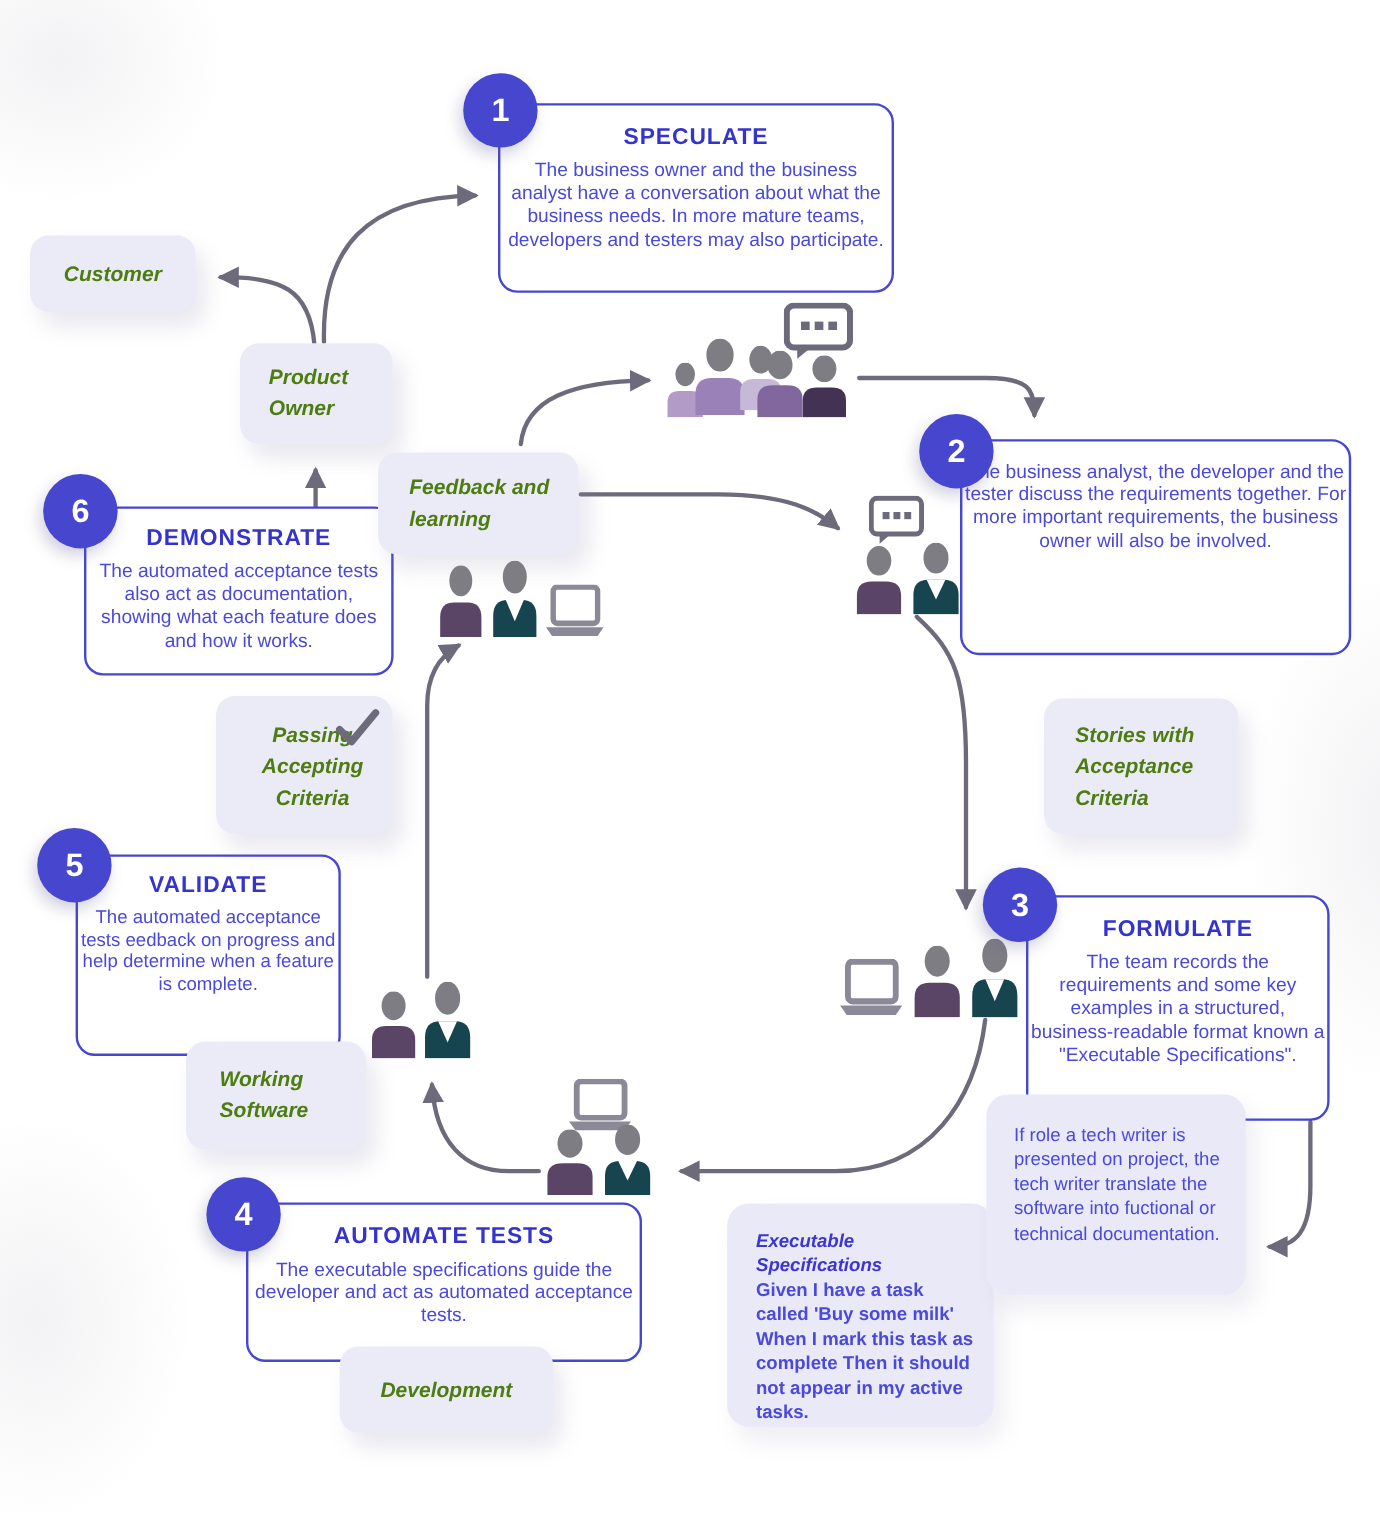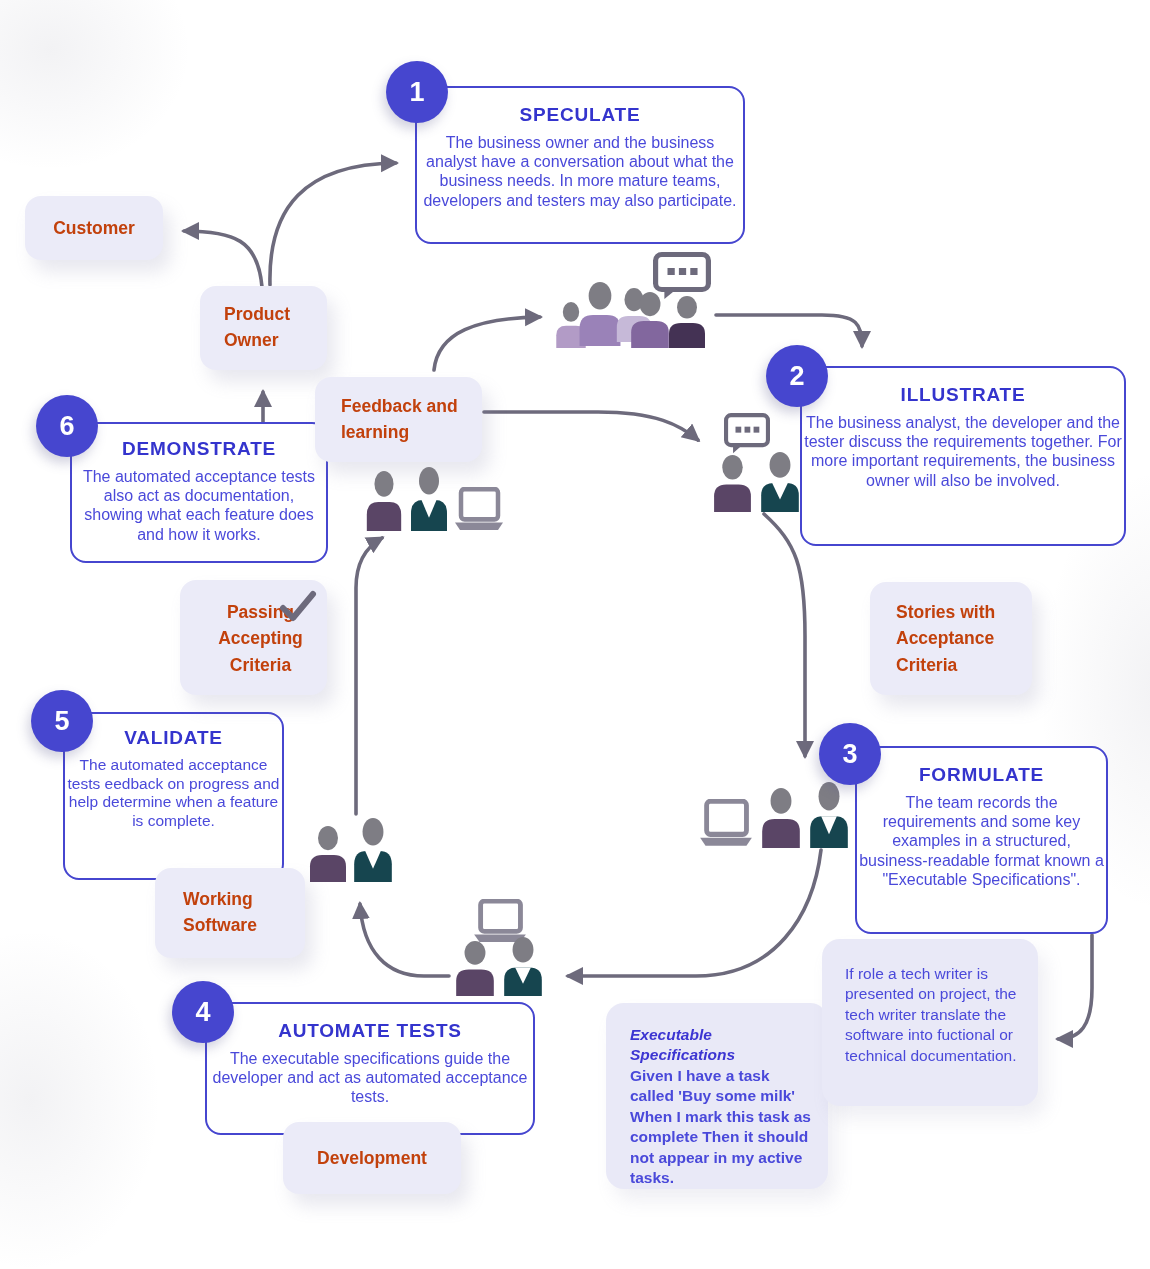--- a/index.html
+++ b/index.html
@@ -18,21 +18,21 @@
   .step h3 { margin:0 0 7px; color:#3434cd; font-size:19px; font-weight:bold;
     letter-spacing:.8px; }
   .step p { margin:0; color:#4a49da; font-size:16px; line-height:1.2; }
 
   .num { position:absolute; width:62px; height:62px; border-radius:50%;
     background:#4646cf; color:#fff; display:flex; align-items:center;
     justify-content:center; font-size:27px; font-weight:bold; z-index:3;
     box-shadow:-3px 6px 12px rgba(90,90,140,.28); }
 
   .label { position:absolute; background:#ebebf8; border-radius:16px;
-    color:#c2410c; font-weight:bold; font-size:17.5px;
+    color:#4d7c0f; font-weight:bold; font-style:italic; font-size:17.5px;
     line-height:1.5; box-sizing:border-box; z-index:2;
     box-shadow:8px 12px 18px rgba(140,140,175,.20); }
   .label.center { display:flex; align-items:center; justify-content:center; }
 
   .note { position:absolute; background:#e9e9f7; border-radius:18px;
     color:#4a49da; font-size:15.5px; line-height:1.32; box-sizing:border-box;
     z-index:1; box-shadow:8px 12px 18px rgba(140,140,175,.14); }
   .note .ttl { font-weight:bold; font-style:italic; color:#3c35d2; }
 
   .people { position:absolute; z-index:2; }
@@ -93,21 +93,20 @@
 </svg>
 
 <div class="num" style="left:386px;top:61px;">1</div>
 <div class="step" style="left:415px;top:86px;width:330px;height:158px;">
   <h3>SPECULATE</h3>
   <p>The business owner and the business analyst have a conversation about what the business needs. In more mature teams, developers and testers may also participate.</p>
 </div>
 
 <div class="num" style="left:766px;top:345px;">2</div>
 <div class="step" style="left:800px;top:366px;width:326px;height:180px;">
-  <h3>ILLUSTRATE</h3>
   <p>The business analyst, the developer and the tester discuss the requirements together. For more important requirements, the business owner will also be involved.</p>
 </div>
 
 <div class="num" style="left:819px;top:723px;">3</div>
 <div class="step" style="left:855px;top:746px;width:253px;height:188px;">
   <h3>FORMULATE</h3>
   <p>The team records the requirements and some key examples in a structured, business-readable format known a "Executable Specifications".</p>
 </div>
 
 <div class="num" style="left:172px;top:981px;">4</div>
@@ -150,21 +149,21 @@
   <span>Working Software</span>
 </div>
 <div class="label center" style="left:283px;top:1122px;width:178px;height:72px;">
   <span>Development</span>
 </div>
 
 <div class="note" style="left:570px;top:1003px;width:222px;height:186px;padding:22px 16px 0 24px;font-weight:bold;margin-left:36px;">
   <div class="ttl">Executable Specifications</div>
   <div>Given I have a task called 'Buy some milk' When I mark this task as complete Then it should not appear in my active tasks.</div>
 </div>
-<div class="note" style="left:822px;top:939px;width:216px;height:167px;padding:25px 12px 0 23px;">
+<div class="note" style="left:822px;top:912px;width:216px;height:167px;padding:25px 12px 0 23px;">
   <span>If role a tech writer is presented on project, the tech writer translate the software into fuctional or technical documentation.</span>
 </div>
 
 <div class="people" style="left:553px;top:252px;width:162px;height:96px;">
   <svg style="left:100px;top:0;" width="58" height="48">
       <use href="#bubble"></use>
     </svg>
   <svg style="left:0;top:50px;color:#b29bc6;" width="36" height="46">
       <use href="#person"></use>
     </svg>

